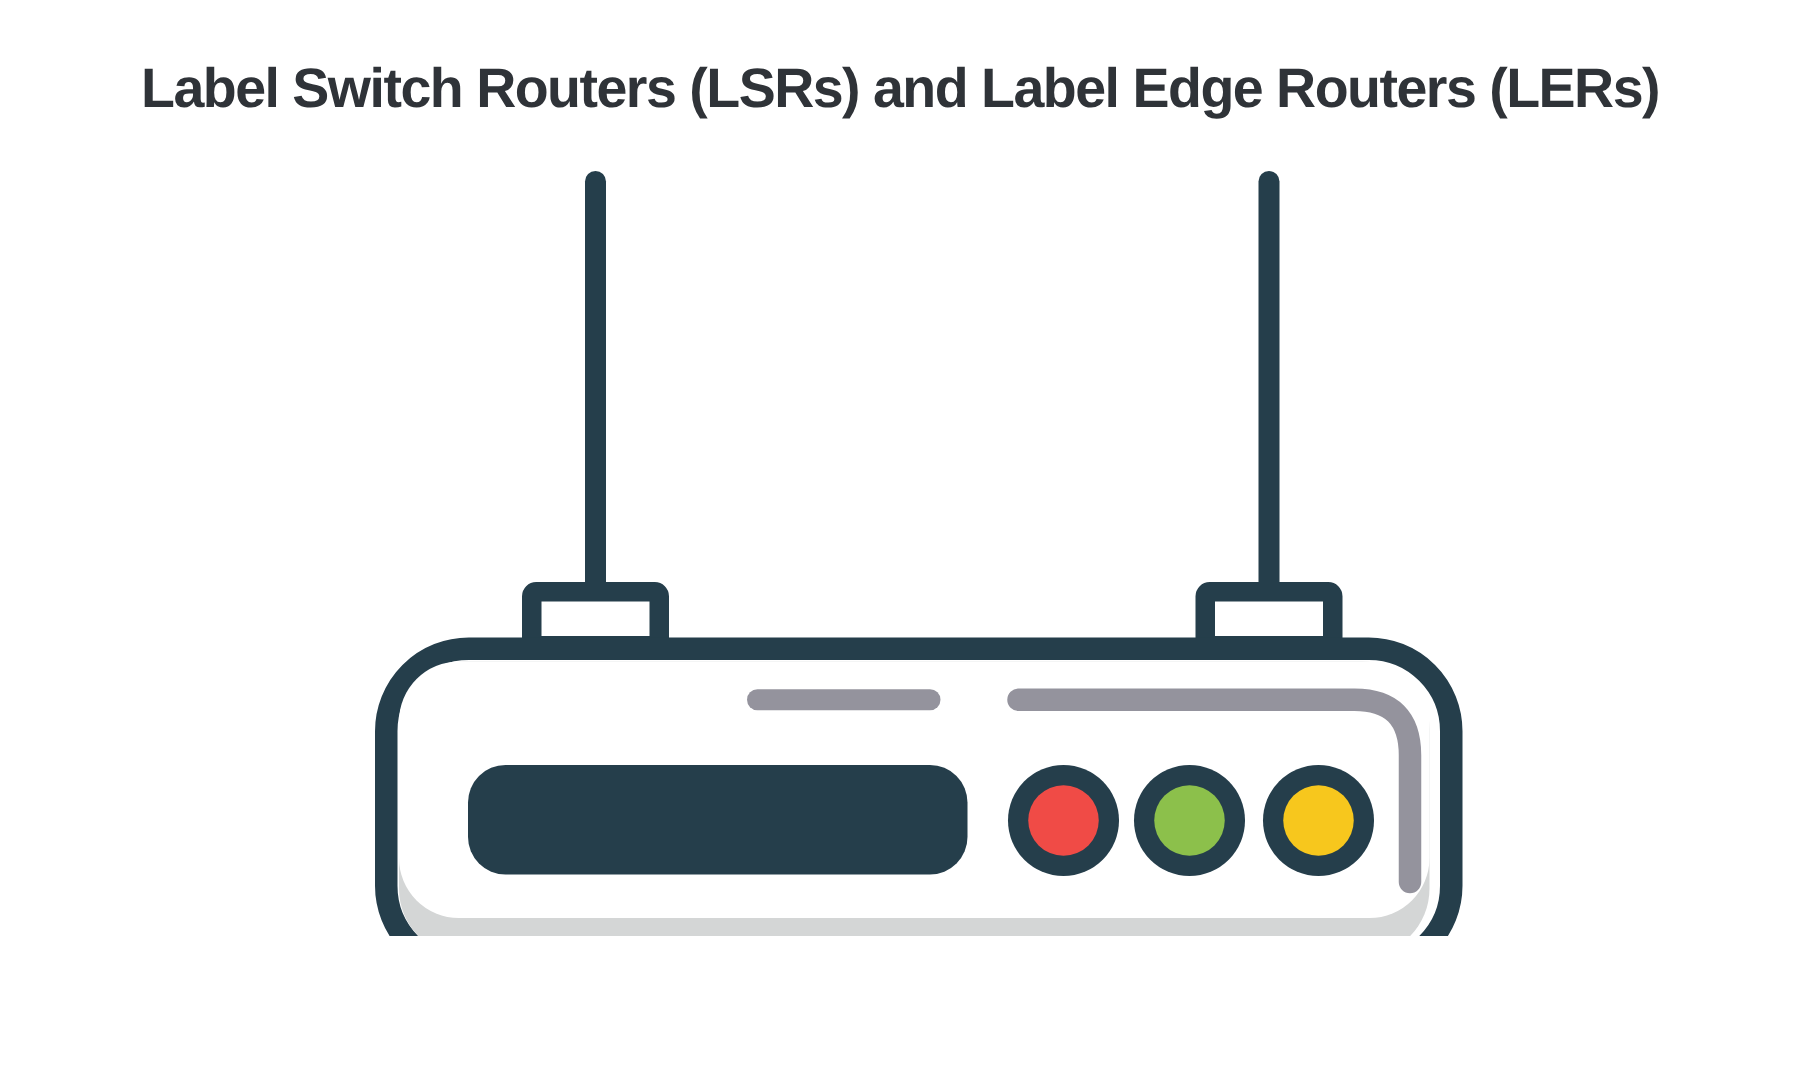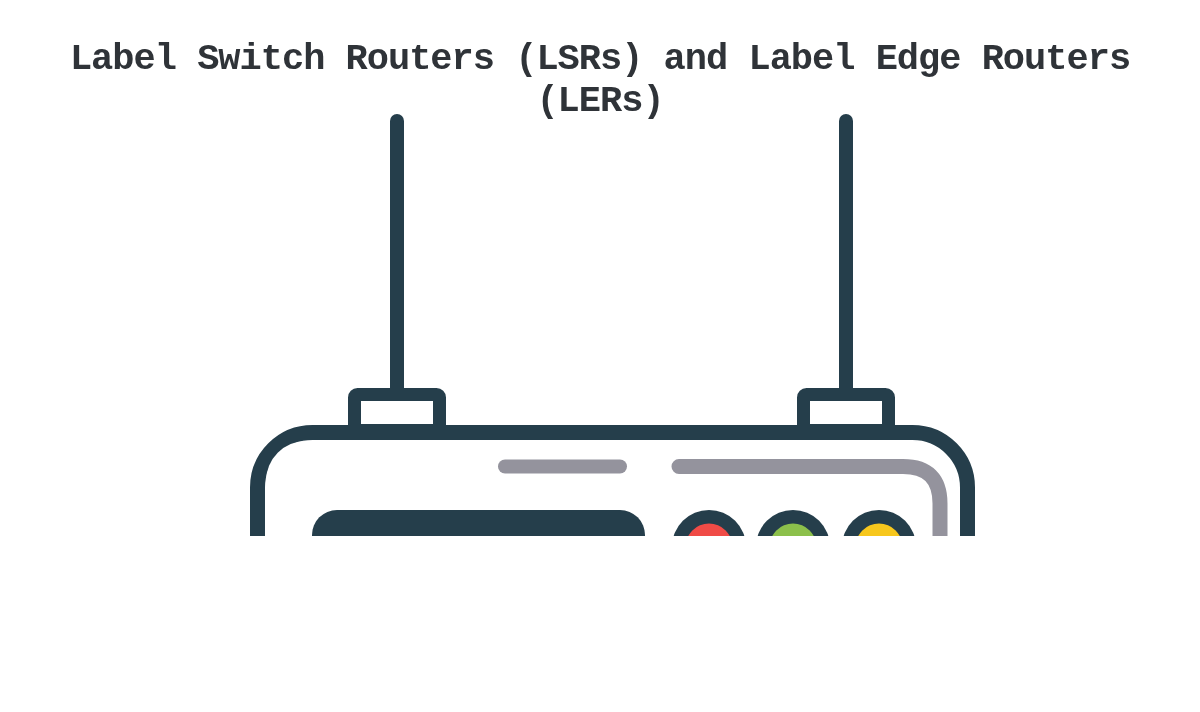--- a/index.html
+++ b/index.html
@@ -1,22 +1,22 @@
 <!DOCTYPE html>
 <html style="--background: #ffffff; --title-ink: #2f3338; --outline-dark: #253e4b; --accent-gray: #94939d; --shadow-gray: #d4d6d6; --body-white: #ffffff;"><head>
 <meta charset="utf-8">
 <style>
   html, body { margin: 0; padding: 0; background: #ffffff; }
   .canvas {
     position: relative;
     width: 1200px;
-    height: 536px;
+    height: 624px;
     background: var(--background, #ffffff);
     overflow: hidden;
-    font-family: Liberation Mono, monospace;
+    font-family: Liberation Sans, sans-serif;
   }
   .title {
     position: absolute;
     top: 38px;
     left: 0;
     width: 100%;
     margin: 0;
     text-align: center;
     font-size: 37px;
     font-weight: bold;

